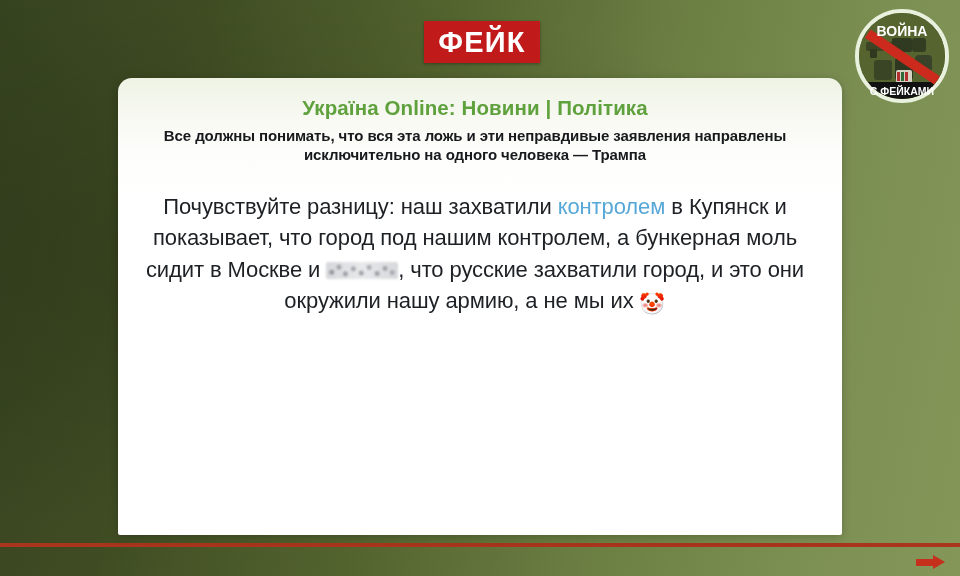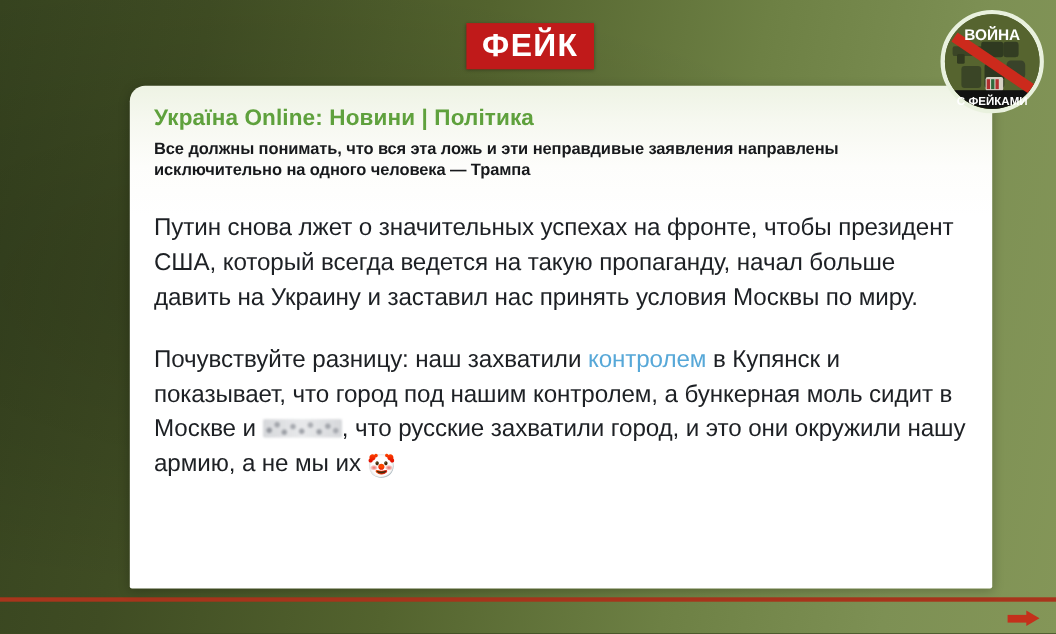--- a/index.html
+++ b/index.html
@@ -72,29 +72,30 @@
     z-index: 7;
     text-decoration: underline;
   }
   .logo-wrap svg { display: block; }
 
   
   .post-card {
     position: absolute;
     left: 118px;
     top: 78px;
-    width: 784px;
+    width: 724px;
     height: 457px;
     background: linear-gradient(180deg, #eef3e4 0%, #f6f8f0 7%, #fdfdfb 16%, #ffffff 26%, #ffffff 100%);
     border-radius: 14px 14px 2px 2px;
     box-shadow: 0 2px 10px rgba(0,0,0,0.22);
-    padding: 18px 22px 0 22px;
+    padding: 18px 22px 0 12px;
     box-sizing: border-box;
     z-index: 5;
     overflow: hidden;
+    text-align: center;
   }
 
   .channel-title {
     color: #5fa13d;
     font-size: 20.5px;
     font-weight: bold;
     letter-spacing: 0.1px;
     margin: 0 0 5px 0;
     line-height: 1.2;
     white-space: nowrap;
@@ -240,23 +241,20 @@
       <text x="48" y="87" text-anchor="middle" font-family="Liberation Sans, sans-serif" font-size="10.5" font-weight="bold" fill="#ffffff">С ФЕЙКАМИ</text>
     </svg>
   </div>
 
   <div class="post-card">
 
     <div class="channel-title">Україна Online: Новини | Політика</div>
 
     <div class="post-headline">Все должны понимать, что вся эта ложь и эти неправдивые заявления направлены исключительно на одного человека — Трампа</div>
 
-    <div class="post-para">
-      <span>Путин снова лжет о значительных успехах на фронте, чтобы президент США, который всегда ведется на такую пропаганду, начал больше давить на Украину и заставил нас принять условия Москвы по миру.</span>
-    </div>
 
     <div class="post-para">
       <span>Почувствуйте разницу: наш захватили </span><a class="post-link" href="#">контролем</a><span> в Купянск и показывает, что город под нашим контролем, а бункерная моль сидит в Москве и </span><span class="censored"></span><span>, что русские захватили город, и это они окружили нашу армию, а не мы их </span><span class="emoji-clown">🤡</span>
     </div>
 
   </div>
 
   <div class="bottom-rule"></div>
 
   <div class="tme-wrap">

